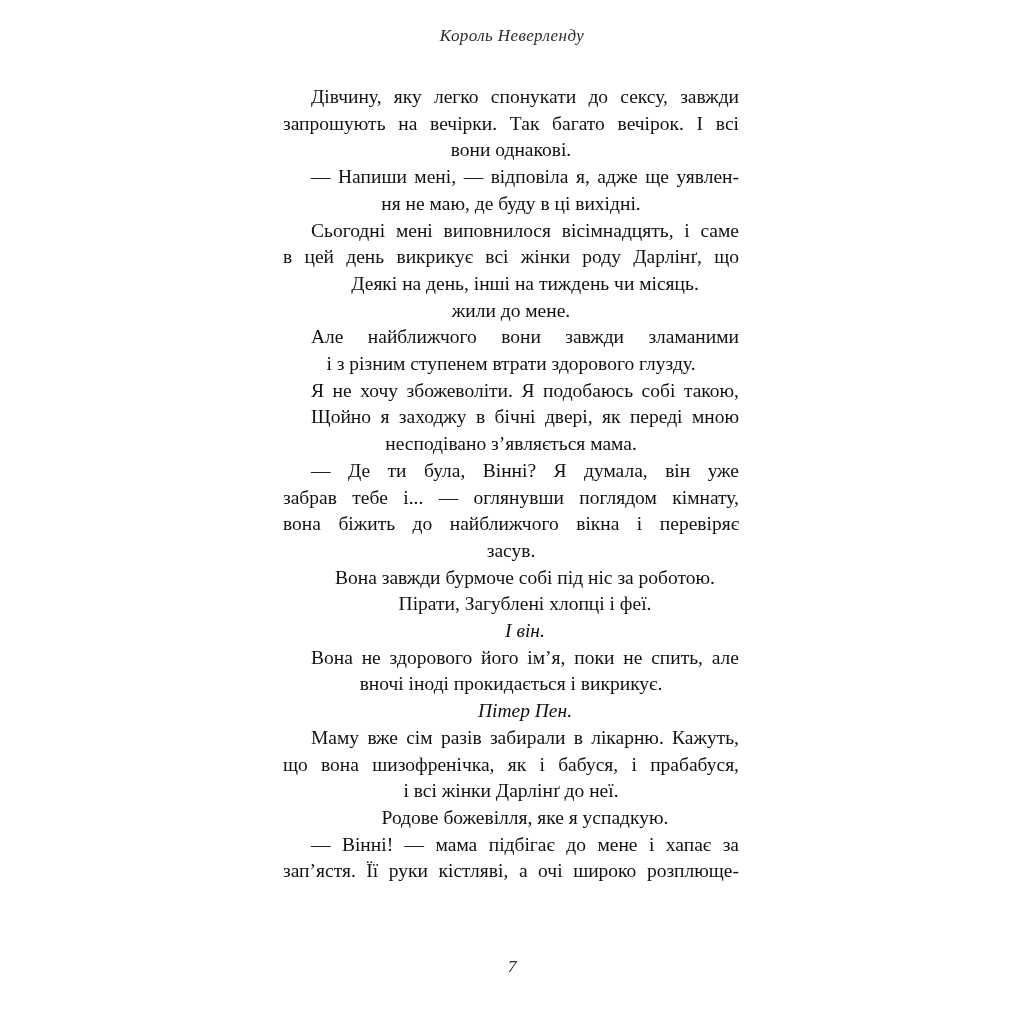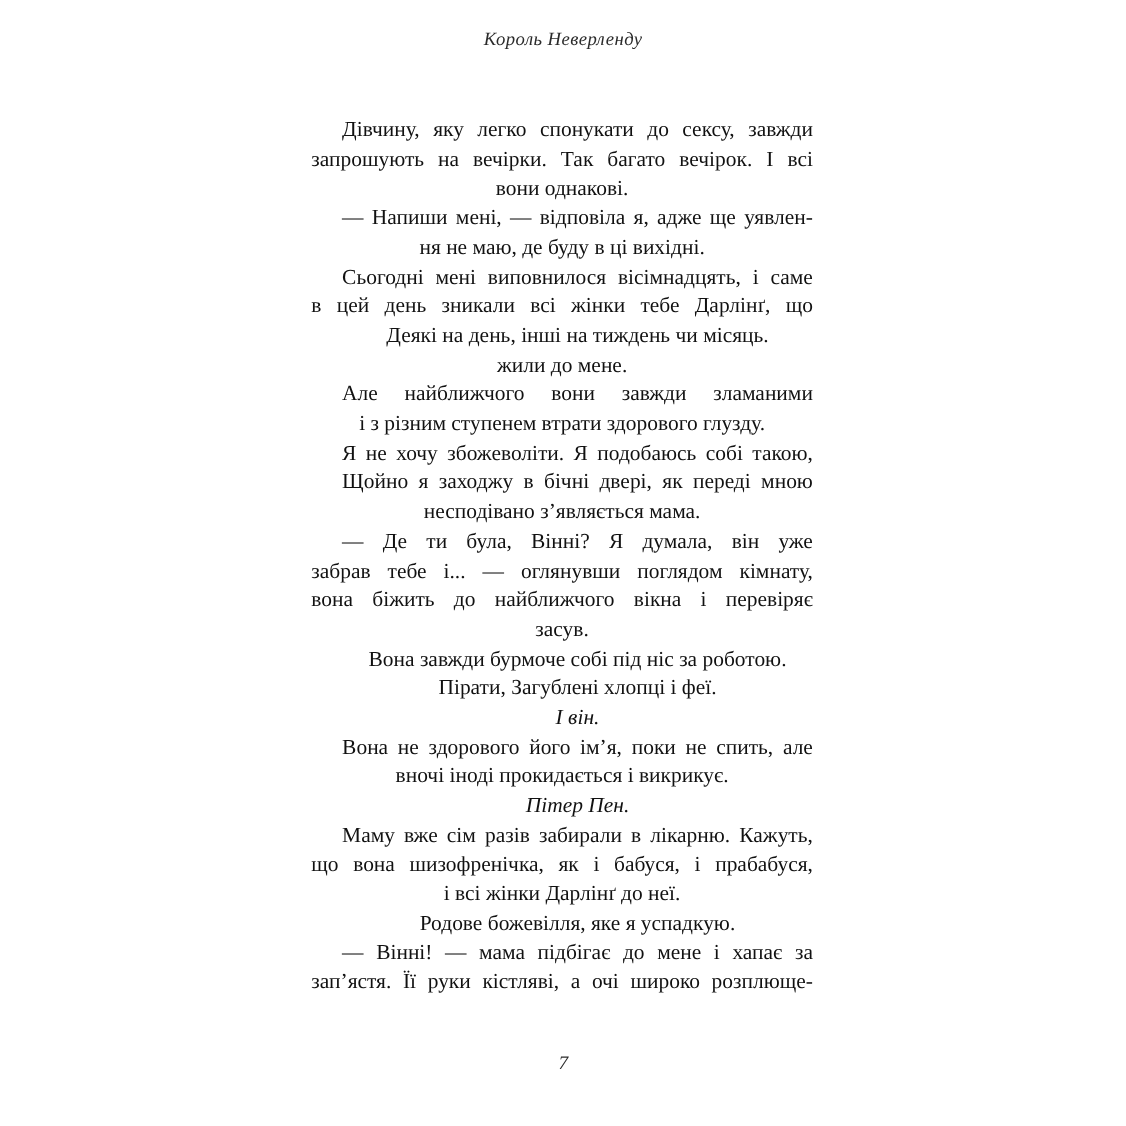--- a/index.html
+++ b/index.html
@@ -23,21 +23,21 @@
     width: 100%;
     text-align: center;
     font-style: italic;
     font-size: 17px;
     line-height: 20px;
     color: #2b2b2b;
     letter-spacing: 0.4px;
   }
   .text-block {
     position: absolute;
-    top: 106px;
+    top: 84px;
     left: 283px;
     width: 456px;
   }
   .line {
     font-family: "Liberation Serif", serif;
     font-size: 19.5px;
     line-height: 26.7px;
     color: #111111;
     text-align: center;
     white-space: normal;
@@ -69,21 +69,21 @@
 <div class="page">
   <div class="running-header">Король Неверленду</div>
 
   <div class="text-block">
       <div class="line first just">Дівчину, яку легко спонукати до сексу, завжди</div>
       <div class="line just">запрошують на вечірки. Так багато вечірок. І всі</div>
       <div class="line">вони однакові.</div>
       <div class="line first just">— Напиши мені, — відповіла я, адже ще уявлен-</div>
       <div class="line">ня не маю, де буду в ці вихідні.</div>
       <div class="line first just">Сьогодні мені виповнилося вісімнадцять, і саме</div>
-      <div class="line just">в цей день зникали всі жінки тебе Дарлінґ, що</div>
+      <div class="line just">в цей день викрикує всі жінки роду Дарлінґ, що</div>
       <div class="line first">Деякі на день, інші на тиждень чи місяць.</div>
       <div class="line">жили до мене.</div>
       <div class="line first just">Але найближчого вони завжди зламаними</div>
       <div class="line">і з різним ступенем втрати здорового глузду.</div>
       <div class="line first just">Я не хочу збожеволіти. Я подобаюсь собі такою,</div>
       <div class="line first just">Щойно я заходжу в бічні двері, як переді мною</div>
       <div class="line">несподівано з’являється мама.</div>
       <div class="line first just">— Де ти була, Вінні? Я думала, він уже</div>
       <div class="line just">забрав тебе і... — оглянувши поглядом кімнату,</div>
       <div class="line just">вона біжить до найближчого вікна і перевіряє</div>

